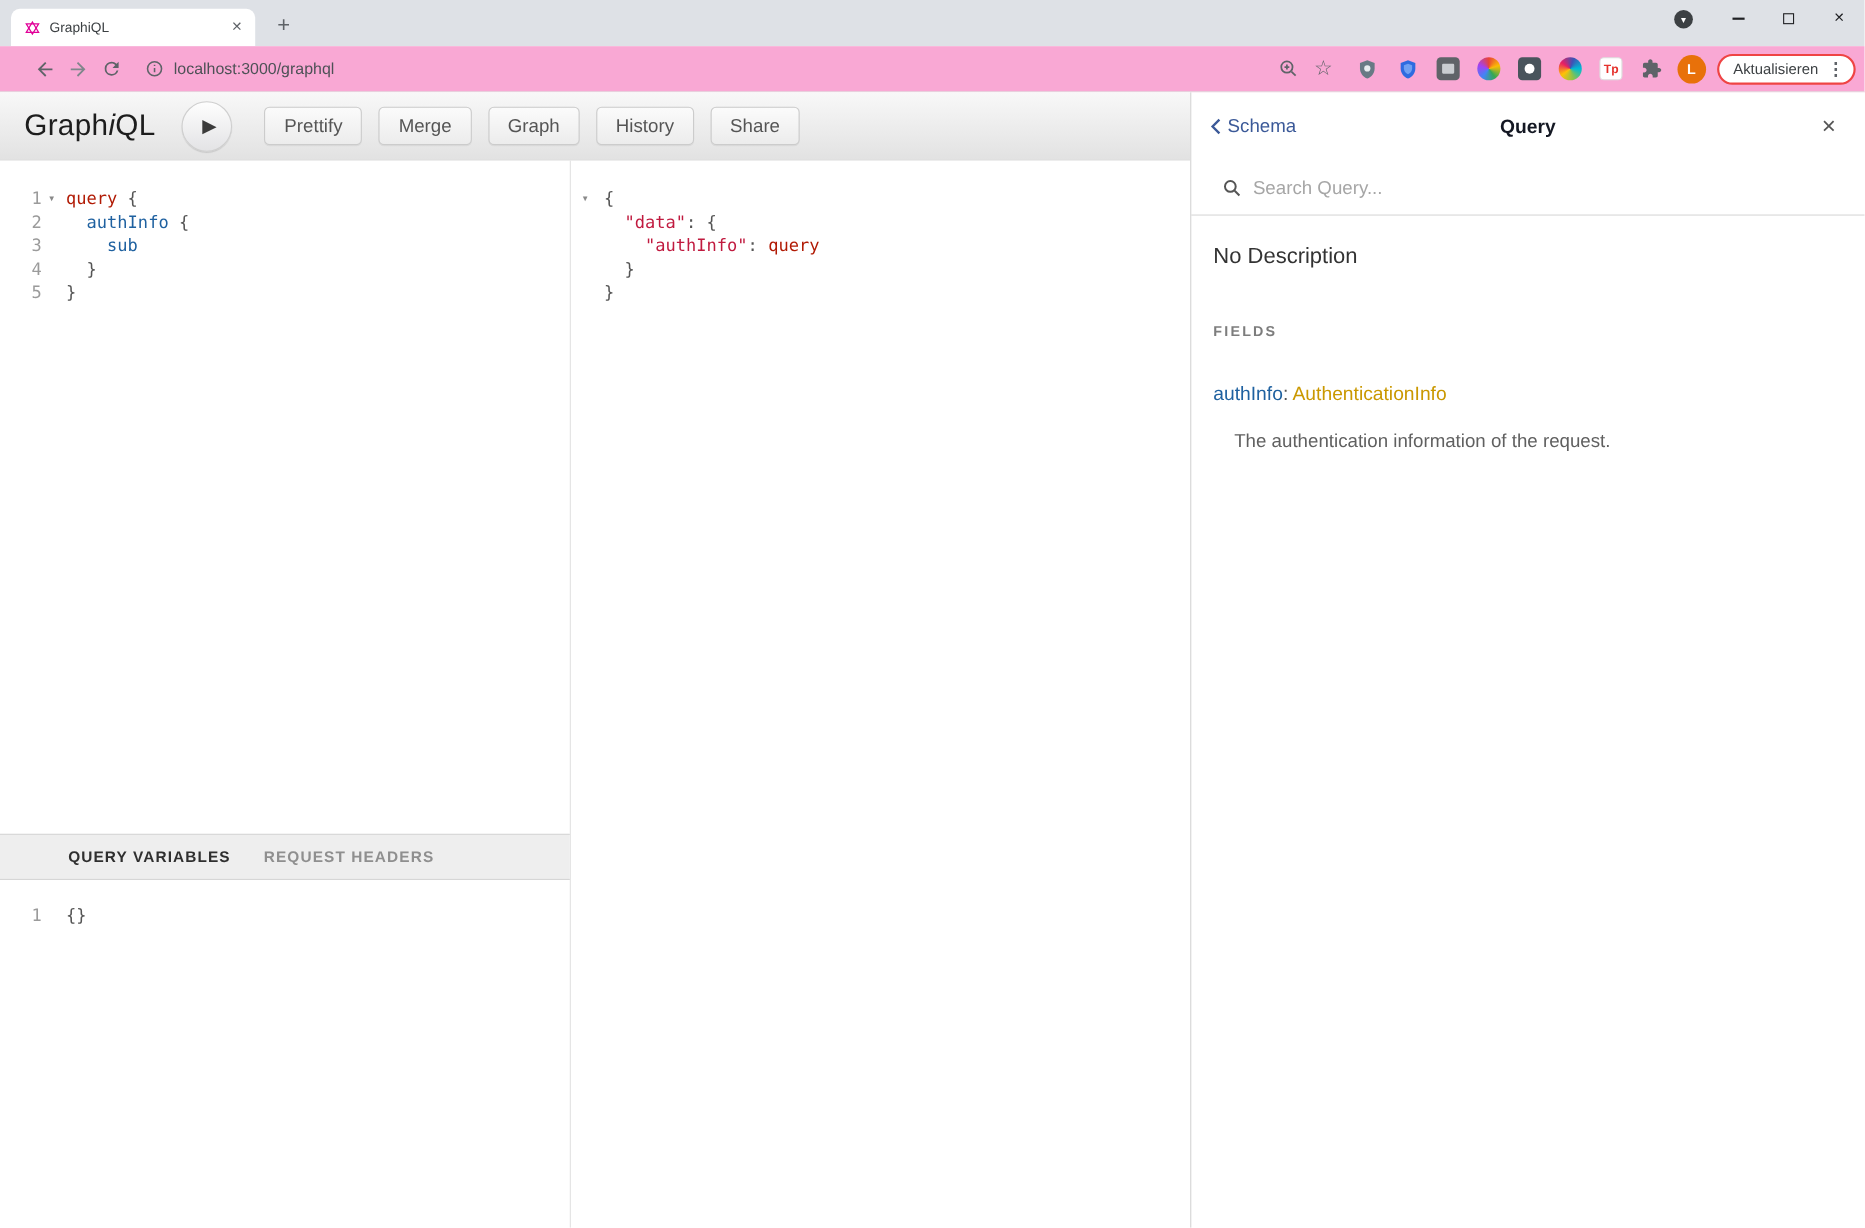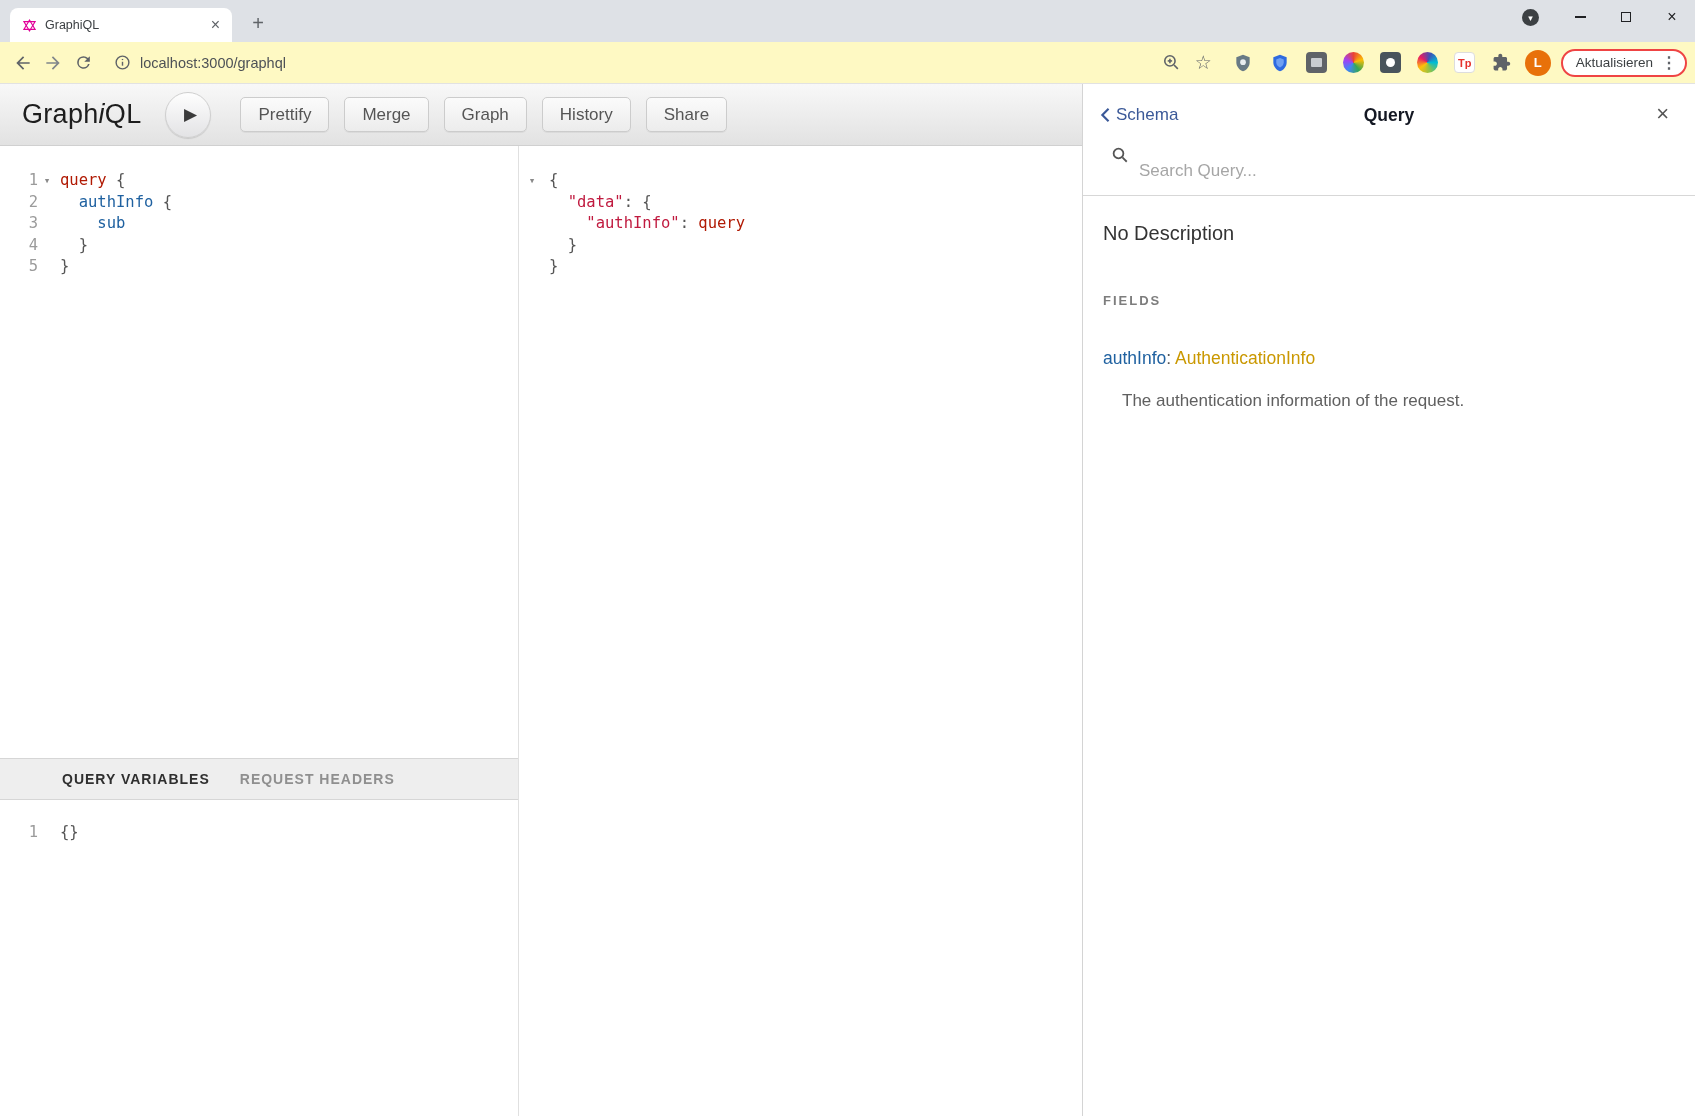--- a/index.html
+++ b/index.html
@@ -14,22 +14,22 @@
   .tab-close { color:#5f6368; font-size:16px; line-height:16px; padding:0 4px; }
   .newtab { position:absolute; left:246px; bottom:7px; font-size:20px; color:#5f6368; width:24px; text-align:center; }
   .winctrls { position:absolute; right:0; top:0; height:34px; display:flex; }
   .wbtn { width:46px; height:34px; display:flex; align-items:center; justify-content:center; color:#202124; }
   .min-glyph { width:11px; height:1.4px; background:#202124; display:block; }
   .max-glyph { width:10px; height:10px; border:1.4px solid #202124; display:block; }
   .close-glyph { font-size:16px; }
   .tabsearch { position:absolute; right:156px; top:9px; width:17px; height:17px; border-radius:50%;
                background:#3c4043; color:#fff; font-size:9px; display:flex; align-items:center; justify-content:center; }
 
-  .navbar { position:absolute; left:0; top:42px; width:1695px; height:42px; background:#fef9c3;
-            border-bottom:1px solid #e2e2e2; display:flex; align-items:center; padding:0 8px 0 8px; }
+  .navbar { position:absolute; left:0; top:42px; width:1695px; height:42px; background:#f9a8d4;
+            border-bottom:1px solid #e2e2e2; display:flex; align-items:center; padding:0 8px 0 26px; }
   .navbtn { width:30px; height:30px; display:flex; align-items:center; justify-content:center; }
   .omnibox { flex:1; height:32px; display:flex; align-items:center; gap:9px; padding:0 8px 0 10px; margin-left:6px; }
   .url { font-size:14.5px; color:#4d5156; flex:1; }
   .obx-right { display:flex; align-items:center; gap:14px; }
   .star { font-size:19px; color:#5f6368; line-height:19px; }
   .extrow { display:flex; align-items:center; gap:11px; margin:15px 10px;justify-content:center; }
   .ext { width:26px; height:26px; display:flex; align-items:center; justify-content:center; }
   .sq { width:21px; height:21px; border-radius:4px; display:flex; align-items:center; justify-content:center; }
   .circ { width:21px; height:21px; border-radius:50%; }
   .conic1 { background:conic-gradient(#ea4335,#fbbc05,#34a853,#4285f4,#a142f4,#ea4335); }
@@ -82,21 +82,21 @@
 
   
   .docpanel { position:absolute; left:1082px; top:84px; width:613px; bottom:0; background:#fff;
               border-left:1px solid #d4d4d4; }
   .doc-title { height:62px; position:relative; display:flex; align-items:center; }
   .doc-title-text { position:absolute; left:0; right:0; text-align:center; font-weight:bold;
                     font-size:17.5px; color:#141823; }
   .doc-back { position:relative; z-index:2; margin-left:16px; color:#3B5998; font-size:17px;
               display:flex; align-items:center; gap:5px; }
   .doc-close { position:absolute; right:26px; top:50%; transform:translateY(-52%); font-size:22px; color:#555; z-index:2; }
-  .doc-search { height:50px; border-bottom:1px solid #d7d7d7; display:flex; 
+  .doc-search { height:50px; border-bottom:1px solid #d7d7d7; display:flex; align-items:center;
                 gap:10px; padding:0 20px 0 28px; }
   .doc-search input { border:none; outline:none; flex:1; font-size:17px; color:#333;
                       font-family:"Liberation Sans", sans-serif; }
   .doc-search input::placeholder { color:#a6a6a6; }
   .doc-content { padding:26px 24px 0 20px; }
   .no-desc { font-size:20px; color:#333; }
   .fields-h { margin-top:48px; font-size:13px; font-weight:bold; letter-spacing:2px; color:#7d7d7d; }
   .field-row { margin-top:40px; font-size:17.5px; }
   .f-name { color:#1F61A0; }
   .f-sep { color:#555; }

